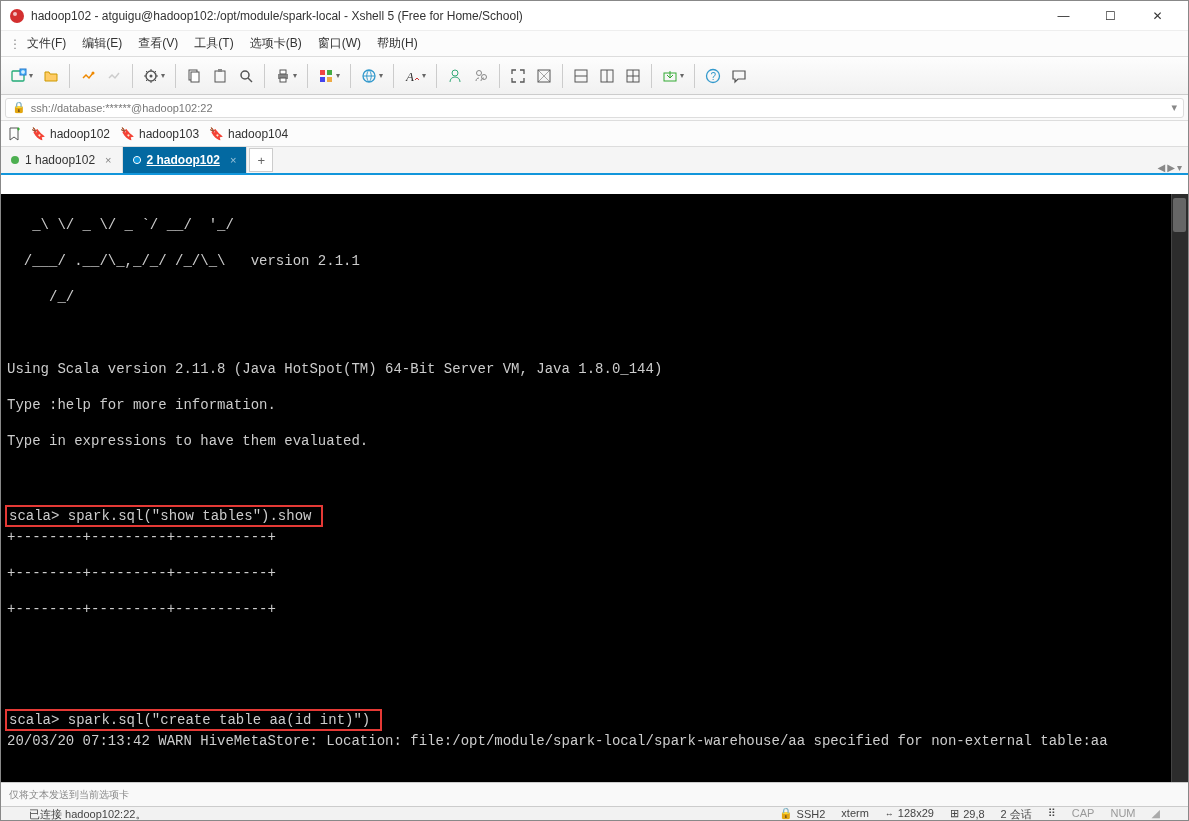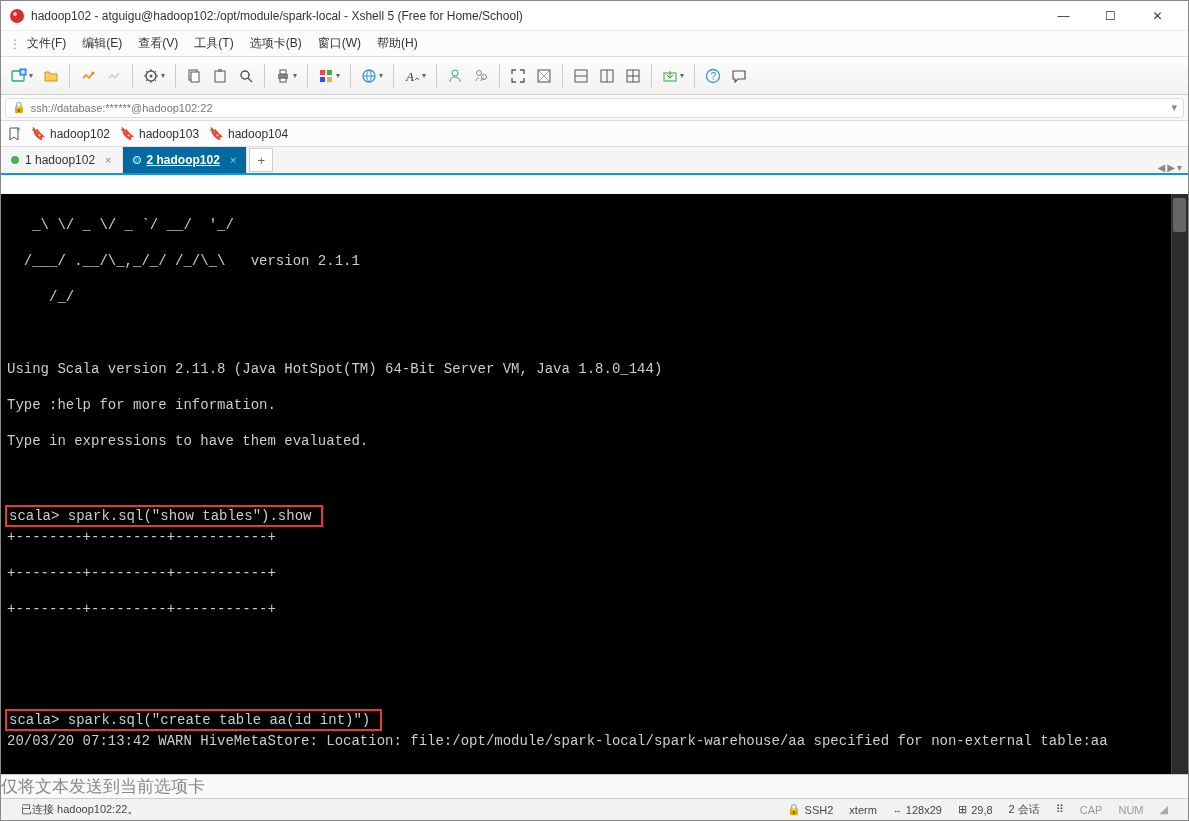--- a/index.html
+++ b/index.html
@@ -32,22 +32,22 @@
   .tdot.blue { background:#2196f3; }
   .tclose { font-size:11px; opacity:.6; margin-left:4px; }
   .tabadd { width:24px;height:24px; border:1px solid #ccc; background:#fff; display:flex;align-items:center;justify-content:center; margin-left:2px; margin-bottom:1px; font-size:13px; color:#666; }
   .tabnav { margin-left:auto; display:flex; align-items:center; gap:2px; padding-right:6px; color:#888; font-size:10px; }
   .terminal { flex:1; background:#000; color:#ccc; font-family:"Consolas","Courier New",monospace; font-size:14px; line-height:18px; padding:4px 0 0 0; overflow:hidden; position:relative; white-space:pre;margin-top:19px; }
   .terminal .line { padding: 0 6px; }
   .hlred { border:2px solid #e53935; display:inline-block; padding: 0 4px 0 0; margin:1px 0 1px 4px; }
   .hlred .line { padding-left:2px; }
   .scrollbar { position:absolute; right:0; top:0; bottom:0; width:17px; background:#2c2c2c; border-left:1px solid #444; }
   .scrollthumb { position:absolute; right:2px; width:13px; top:4px; height:34px; background:#666; border-radius:2px; }
-  .footerinput { height:24px; border-top:1px solid #ccc; background:#f9f9f9; display:flex;align-items:center; padding:0 0; color:#888; font-size:17px; }
-  .statusbar { height:22px; border-top:1px solid #ccc; background:#f2f2f2; display:flex;align-items:center; padding:0 12px; font-size:11px; color:#444; }
+  .footerinput { height:24px; border-top:1px solid #ccc; background:#f9f9f9; display:flex;align-items:center; padding:0 8px; color:#888; font-size:10px; }
+  .statusbar { height:14px; border-top:1px solid #ccc; background:#f2f2f2; display:flex;align-items:flex-start; padding:0 20px; font-size:11px; color:#444; }
   .statusbar .spacer { flex:1; }
   .statusbar .seg { padding:0 8px; display:flex;align-items:center;gap:4px; }
   .dim { color:#999; }
   .watermark { position:absolute; right:60px; bottom:26px; color:rgba(200,200,200,.18); font-size:13px; font-family:sans-serif; }
   svg { display:block; }
 </style>
 </head>
 <body>
 
 <div class="titlebar">

